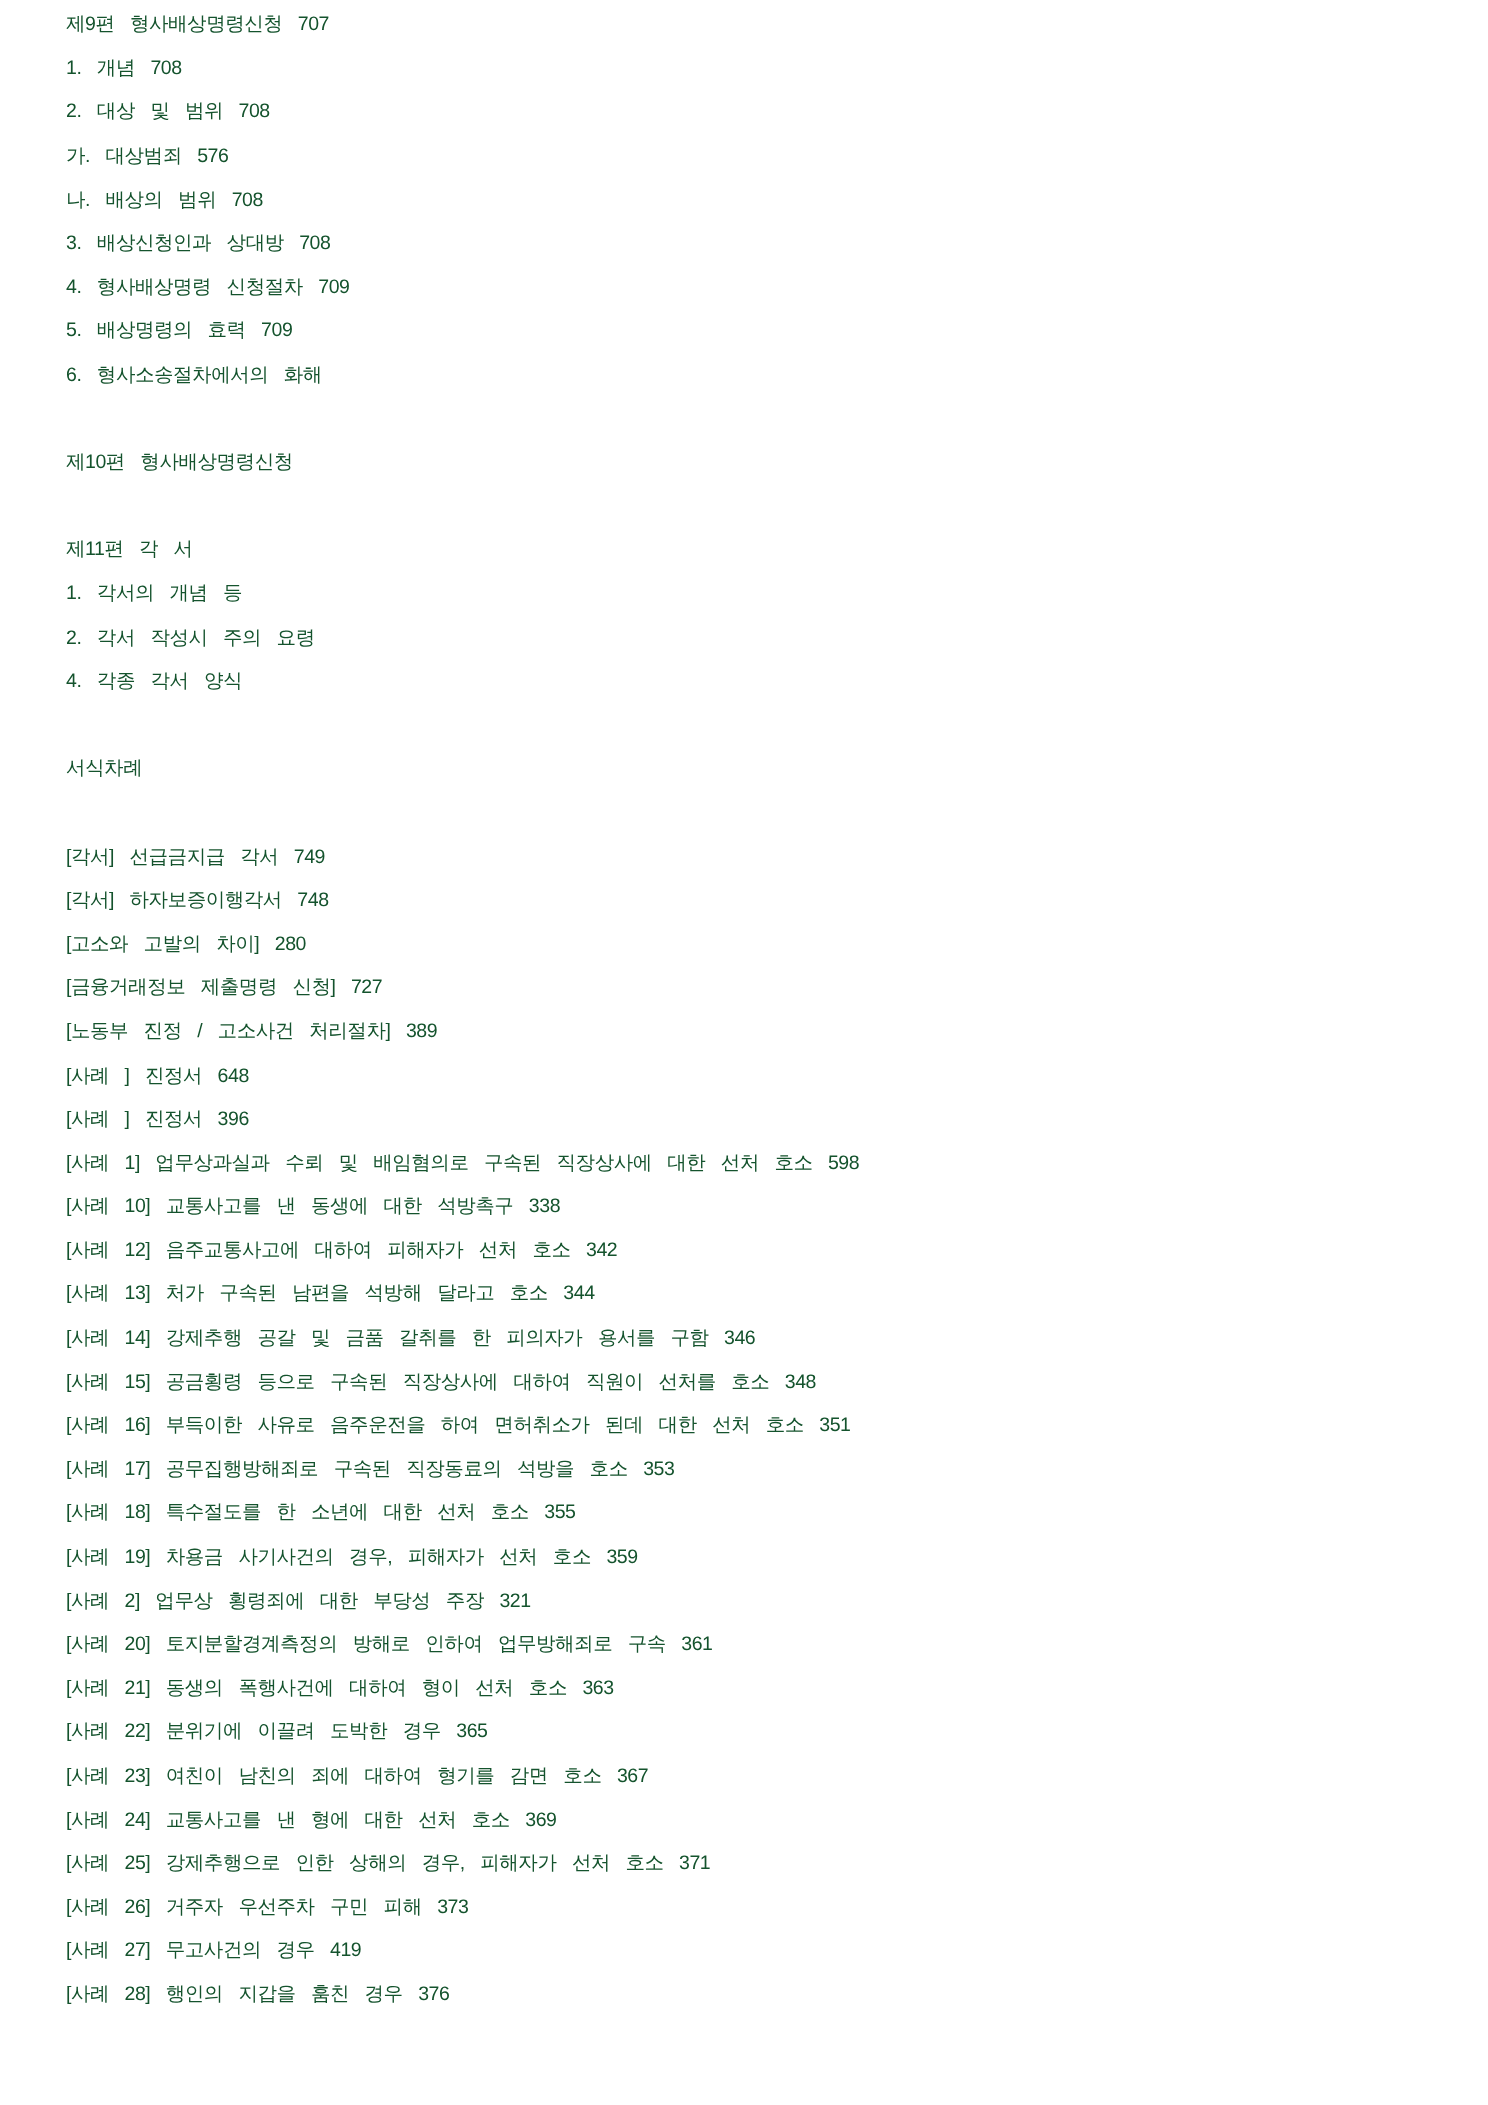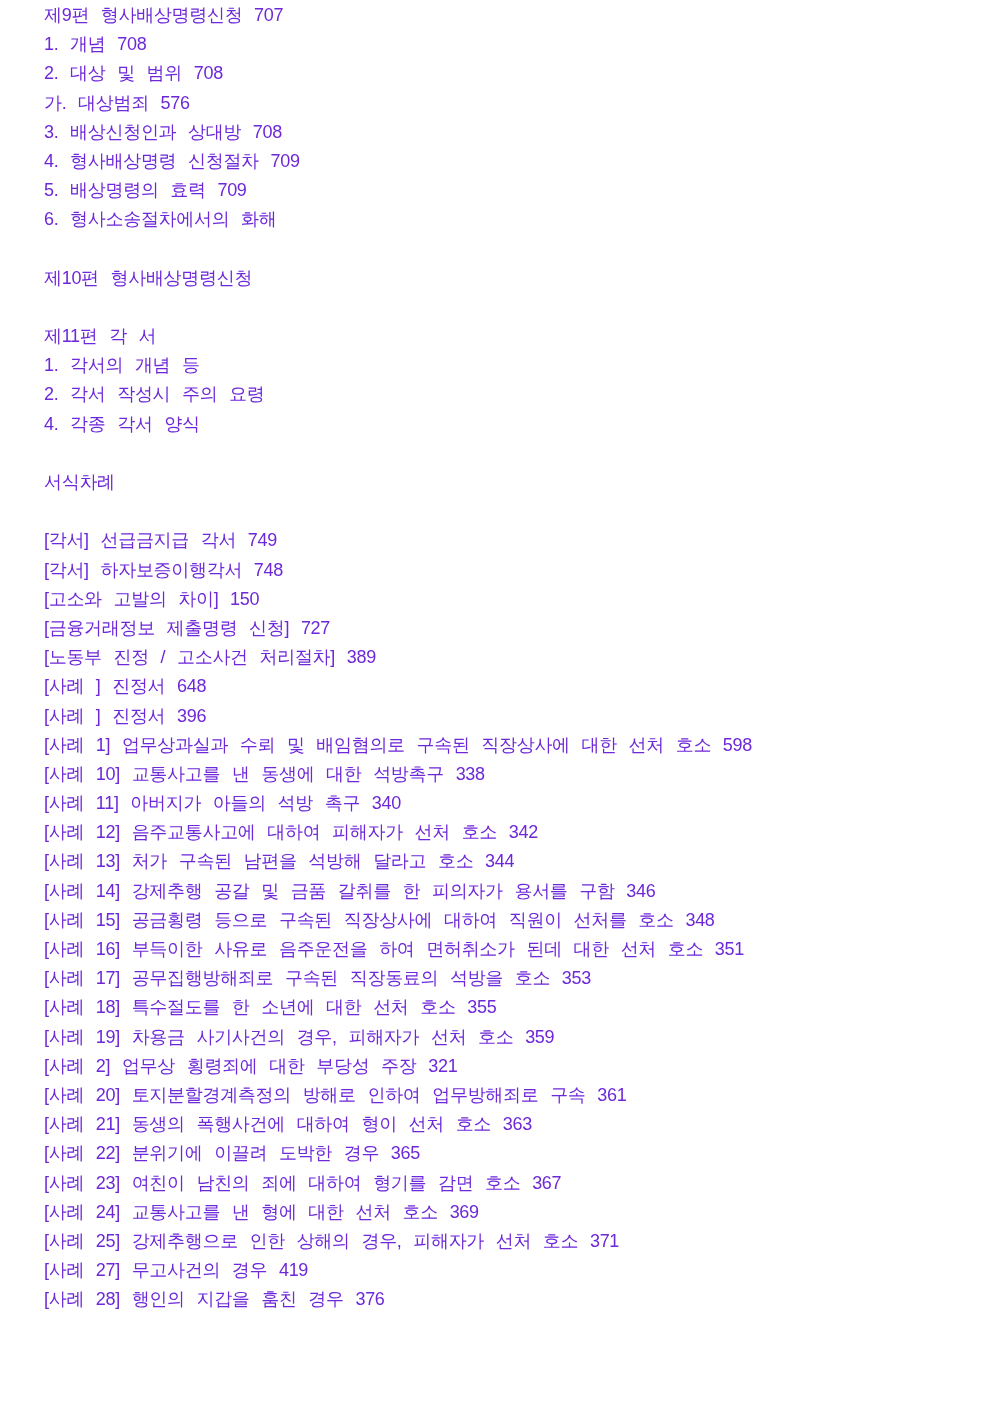--- a/index.html
+++ b/index.html
@@ -16,75 +16,76 @@
   .page {
     box-sizing: border-box;
     width: 992px;
     height: 1403px;
     padding: 1px 10px 0 44px;
     background: #ffffff;
   }
   .toc-line {
     height: 29.2px;
     line-height: 29.2px;
-    font-size: 18px;
-    color: #6d28d9;
+    font-size: 13px;
+    color: #14532d;
     letter-spacing: -0.3px;
     word-spacing: 7px;
     white-space: pre;
     overflow: visible;
   }
   .toc-line.blank {
     
   }
 </style>
 </head>
 <body>
 
 <div class="page">
   <div id="toc-list">
       <div class="toc-line">제9편 형사배상명령신청 707</div>
       <div class="toc-line">1. 개념 708</div>
       <div class="toc-line">2. 대상 및 범위 708</div>
       <div class="toc-line">가. 대상범죄 576</div>
+      <div class="toc-line">나. 배상의 범위 708</div>
       <div class="toc-line">3. 배상신청인과 상대방 708</div>
       <div class="toc-line">4. 형사배상명령 신청절차 709</div>
       <div class="toc-line">5. 배상명령의 효력 709</div>
       <div class="toc-line">6. 형사소송절차에서의 화해</div>
       <div class="toc-line blank"></div>
       <div class="toc-line">제10편 형사배상명령신청</div>
       <div class="toc-line blank"></div>
       <div class="toc-line">제11편 각 서</div>
       <div class="toc-line">1. 각서의 개념 등</div>
       <div class="toc-line">2. 각서 작성시 주의 요령</div>
       <div class="toc-line">4. 각종 각서 양식</div>
       <div class="toc-line blank"></div>
       <div class="toc-line">서식차례</div>
       <div class="toc-line blank"></div>
       <div class="toc-line">[각서] 선급금지급 각서 749</div>
       <div class="toc-line">[각서] 하자보증이행각서 748</div>
-      <div class="toc-line">[고소와 고발의 차이] 150</div>
+      <div class="toc-line">[고소와 고발의 차이] 280</div>
       <div class="toc-line">[금융거래정보 제출명령 신청] 727</div>
       <div class="toc-line">[노동부 진정 / 고소사건 처리절차] 389</div>
       <div class="toc-line">[사례 ] 진정서 648</div>
       <div class="toc-line">[사례 ] 진정서 396</div>
       <div class="toc-line">[사례 1] 업무상과실과 수뢰 및 배임혐의로 구속된 직장상사에 대한 선처 호소 598</div>
       <div class="toc-line">[사례 10] 교통사고를 낸 동생에 대한 석방촉구 338</div>
-      <div class="toc-line">[사례 11] 아버지가 아들의 석방 촉구 340</div>
       <div class="toc-line">[사례 12] 음주교통사고에 대하여 피해자가 선처 호소 342</div>
       <div class="toc-line">[사례 13] 처가 구속된 남편을 석방해 달라고 호소 344</div>
       <div class="toc-line">[사례 14] 강제추행 공갈 및 금품 갈취를 한 피의자가 용서를 구함 346</div>
       <div class="toc-line">[사례 15] 공금횡령 등으로 구속된 직장상사에 대하여 직원이 선처를 호소 348</div>
       <div class="toc-line">[사례 16] 부득이한 사유로 음주운전을 하여 면허취소가 된데 대한 선처 호소 351</div>
       <div class="toc-line">[사례 17] 공무집행방해죄로 구속된 직장동료의 석방을 호소 353</div>
       <div class="toc-line">[사례 18] 특수절도를 한 소년에 대한 선처 호소 355</div>
       <div class="toc-line">[사례 19] 차용금 사기사건의 경우, 피해자가 선처 호소 359</div>
       <div class="toc-line">[사례 2] 업무상 횡령죄에 대한 부당성 주장 321</div>
       <div class="toc-line">[사례 20] 토지분할경계측정의 방해로 인하여 업무방해죄로 구속 361</div>
       <div class="toc-line">[사례 21] 동생의 폭행사건에 대하여 형이 선처 호소 363</div>
       <div class="toc-line">[사례 22] 분위기에 이끌려 도박한 경우 365</div>
       <div class="toc-line">[사례 23] 여친이 남친의 죄에 대하여 형기를 감면 호소 367</div>
       <div class="toc-line">[사례 24] 교통사고를 낸 형에 대한 선처 호소 369</div>
       <div class="toc-line">[사례 25] 강제추행으로 인한 상해의 경우, 피해자가 선처 호소 371</div>
+      <div class="toc-line">[사례 26] 거주자 우선주차 구민 피해 373</div>
       <div class="toc-line">[사례 27] 무고사건의 경우 419</div>
       <div class="toc-line">[사례 28] 행인의 지갑을 훔친 경우 376</div>
     </div>
 </div>
 
 </body></html>

